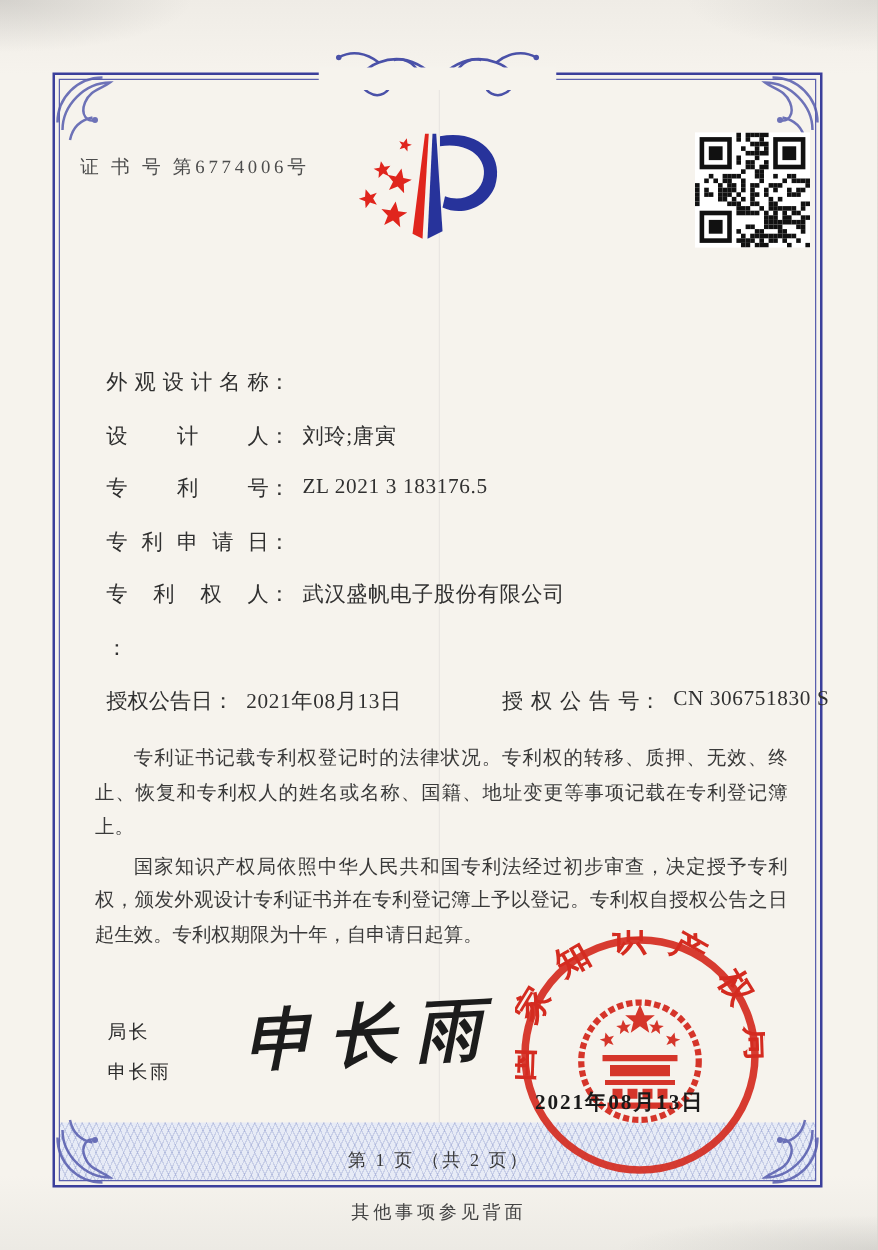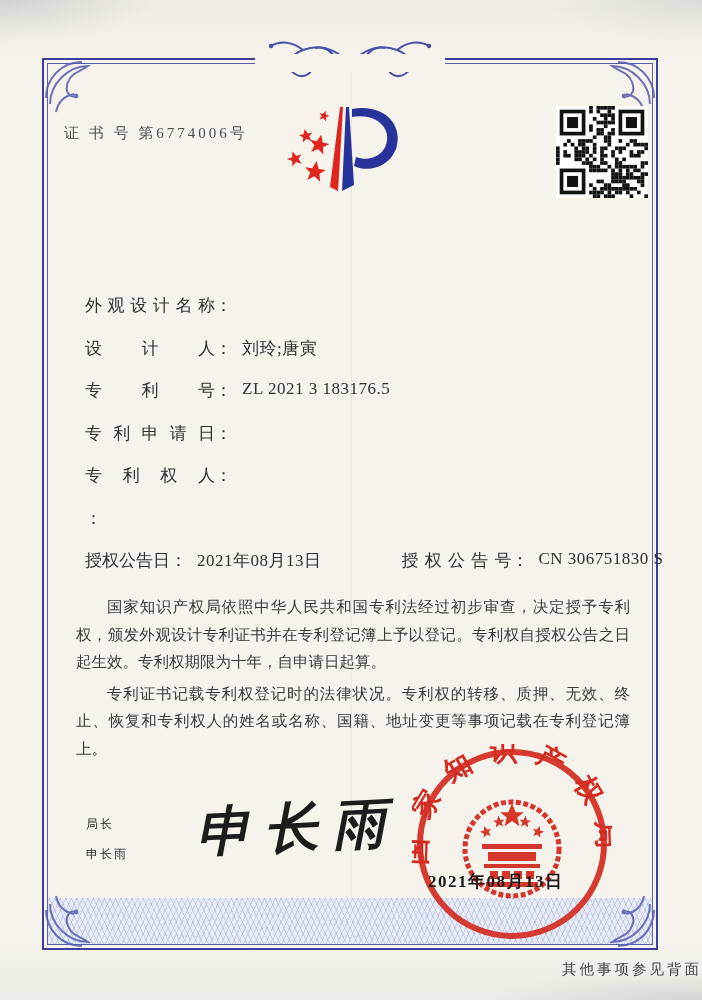--- a/index.html
+++ b/index.html
@@ -41,31 +41,31 @@
   .flabel{display:inline-block;width:130px;text-align:justify;text-align-last:justify;}
   .flabel.short{width:110px;}
   .fcolon{margin-right:10px;}
   .fvalue{letter-spacing:.5px;}
   .pair2{margin-left:80px;display:flex;}
   
   .body-text{position:absolute;left:76px;right:72px;top:593px;font-size:15.5px;
     line-height:1.78;color:#3a3a3a;text-align:justify;}
   .body-text p{margin:0 0 4px 0;text-indent:2em;}
   
-  .officer{position:absolute;left:86px;top:816px;font-size:12px;color:#2b2b2b;}
+  .officer{position:absolute;left:86px;top:816px;font-size:15px;color:#2b2b2b;}
   .officer div{margin-bottom:13px;letter-spacing:2px;}
   .signature{position:absolute;left:196px;top:792px;font-size:54px;font-weight:bold;
     font-style:italic;letter-spacing:14px;color:#1c1c1c;transform:rotate(-3deg);
     font-family:"Liberation Serif",serif;}
   .seal{position:absolute;left:412px;top:744px;width:200px;height:200px;}
   .seal-date{position:absolute;left:428px;top:870px;font-size:17px;font-weight:bold;
     color:#1a1a1a;letter-spacing:1.5px;z-index:5;}
   .page-num{position:absolute;left:0;right:0;top:919px;text-align:center;
     font-size:14.5px;letter-spacing:2px;color:#3a3a3a;z-index:4;}
-  .back-note{position:absolute;left:0;right:0;top:960px;text-align:right;
+  .back-note{position:absolute;left:0;right:0;top:960px;text-align:center;
     font-size:14.5px;letter-spacing:3px;color:#444;}
 </style>
 </head>
 <body>
 
 <div class="page">
   <div class="fold"></div>
 
   <div class="frame">
     <div class="frame-inner"></div>
@@ -369,39 +369,40 @@
         <span class="fcolon">：</span>
       <span class="fvalue">ZL 2021 3 183176.5</span>
     </div>
     <div class="frow">
       <span class="flabel">专利申请日</span>
         <span class="fcolon">：</span>
     </div>
     <div class="frow">
       <span class="flabel">专利权人</span>
         <span class="fcolon">：</span>
+      <span class="fvalue">武汉盛帆电子股份有限公司</span>
     </div>
     <div class="frow">
         <span class="fcolon">：</span>
     </div>
     <div class="frow">
       <span class="flabel">授权公告日</span>
         <span class="fcolon">：</span>
       <span class="fvalue">2021年08月13日</span>
       <span class="pair2">
         <span class="flabel short">授权公告号</span>
           <span class="fcolon">：</span>
         <span class="fvalue">CN 306751830 S</span>
       </span>
     </div>
   </div>
 
   <div class="body-text">
+    <p>专利证书记载专利权登记时的法律状况。专利权的转移、质押、无效、终止、恢复和专利权人的姓名或名称、国籍、地址变更等事项记载在专利登记簿上。</p>
     <p>国家知识产权局依照中华人民共和国专利法经过初步审查，决定授予专利权，颁发外观设计专利证书并在专利登记簿上予以登记。专利权自授权公告之日起生效。专利权期限为十年，自申请日起算。</p>
-    <p>专利证书记载专利权登记时的法律状况。专利权的转移、质押、无效、终止、恢复和专利权人的姓名或名称、国籍、地址变更等事项记载在专利登记簿上。</p>
   </div>
 
   <div class="officer">
     <div>局长</div>
     <div>申长雨</div>
   </div>
   <div class="signature">申长雨</div>
 
   <svg class="seal" viewBox="0 0 200 200">
     <defs>
@@ -424,14 +425,15 @@
       <rect x="72" y="120" width="56" height="4"></rect>
       <rect x="78" y="127" width="8" height="8"></rect>
         <rect x="90" y="127" width="8" height="8"></rect>
       <rect x="102" y="127" width="8" height="8"></rect>
         <rect x="114" y="127" width="8" height="8"></rect>
       <rect x="74" y="138" width="52" height="5"></rect>
     </g>
   </svg>
   <div class="seal-date">2021年08月13日</div>
 
+  <div class="page-num">第 1 页 （共 2 页）</div>
   <div class="back-note">其他事项参见背面</div>
 </div>
 
 </body></html>

